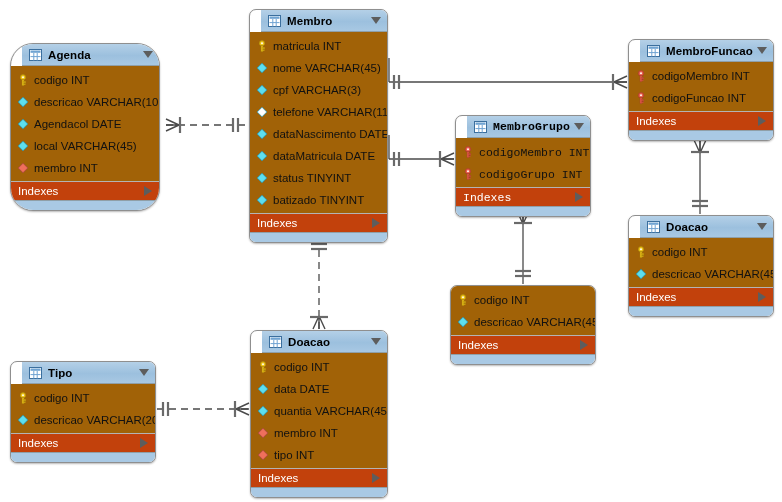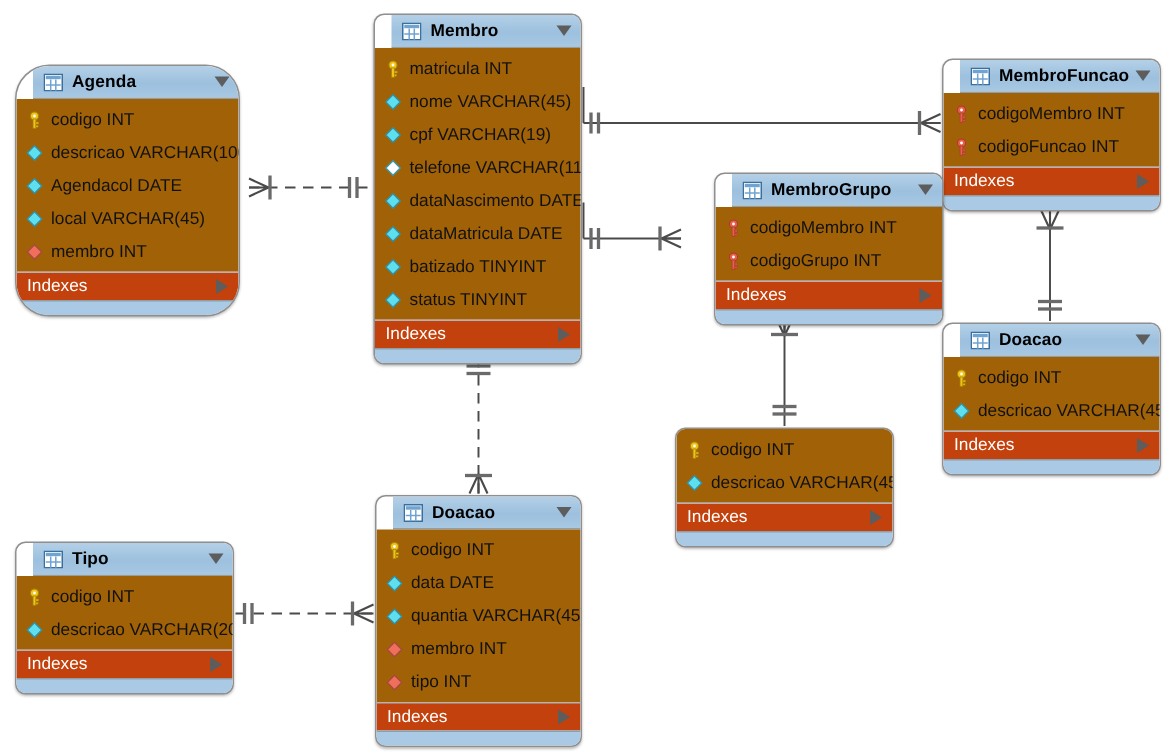--- a/index.html
+++ b/index.html
@@ -274,21 +274,21 @@
           <div class="col-row">
             <svg class="col-ico" viewBox="0 0 12 12" xmlns="http://www.w3.org/2000/svg">
               <path d="M6 1.2 L10.8 6 L6 10.8 L1.2 6 Z" fill="#5ddfef" stroke="#2e93a8" stroke-width="0.9"></path>
             </svg>
             <span class="col-text">nome VARCHAR(45)</span>
           </div>
           <div class="col-row">
             <svg class="col-ico" viewBox="0 0 12 12" xmlns="http://www.w3.org/2000/svg">
               <path d="M6 1.2 L10.8 6 L6 10.8 L1.2 6 Z" fill="#5ddfef" stroke="#2e93a8" stroke-width="0.9"></path>
             </svg>
-            <span class="col-text">cpf VARCHAR(19)</span>
+            <span class="col-text">cpf VARCHAR(3)</span>
           </div>
           <div class="col-row">
             <svg class="col-ico" viewBox="0 0 12 12" xmlns="http://www.w3.org/2000/svg">
               <path d="M6 1.2 L10.8 6 L6 10.8 L1.2 6 Z" fill="#ffffff" stroke="#3a9bb0" stroke-width="0.9"></path>
             </svg>
             <span class="col-text">telefone VARCHAR(11)</span>
           </div>
           <div class="col-row">
             <svg class="col-ico" viewBox="0 0 12 12" xmlns="http://www.w3.org/2000/svg">
               <path d="M6 1.2 L10.8 6 L6 10.8 L1.2 6 Z" fill="#5ddfef" stroke="#2e93a8" stroke-width="0.9"></path>
@@ -298,27 +298,27 @@
           <div class="col-row">
             <svg class="col-ico" viewBox="0 0 12 12" xmlns="http://www.w3.org/2000/svg">
               <path d="M6 1.2 L10.8 6 L6 10.8 L1.2 6 Z" fill="#5ddfef" stroke="#2e93a8" stroke-width="0.9"></path>
             </svg>
             <span class="col-text">dataMatricula DATE</span>
           </div>
           <div class="col-row">
             <svg class="col-ico" viewBox="0 0 12 12" xmlns="http://www.w3.org/2000/svg">
               <path d="M6 1.2 L10.8 6 L6 10.8 L1.2 6 Z" fill="#5ddfef" stroke="#2e93a8" stroke-width="0.9"></path>
             </svg>
+            <span class="col-text">status TINYINT</span>
+          </div>
+          <div class="col-row">
+            <svg class="col-ico" viewBox="0 0 12 12" xmlns="http://www.w3.org/2000/svg">
+              <path d="M6 1.2 L10.8 6 L6 10.8 L1.2 6 Z" fill="#5ddfef" stroke="#2e93a8" stroke-width="0.9"></path>
+            </svg>
             <span class="col-text">batizado TINYINT</span>
-          </div>
-          <div class="col-row">
-            <svg class="col-ico" viewBox="0 0 12 12" xmlns="http://www.w3.org/2000/svg">
-              <path d="M6 1.2 L10.8 6 L6 10.8 L1.2 6 Z" fill="#5ddfef" stroke="#2e93a8" stroke-width="0.9"></path>
-            </svg>
-            <span class="col-text">status TINYINT</span>
           </div>
         </div>
         <div class="tbl-indexes">
           <span class="idx-label">Indexes</span>
           <span class="idx-caret"></span>
         </div>
         <div class="tbl-foot"></div>
       </div>
       <div class="table-box" style="left: 628px; top: 39px; width: 146px;">
         <div class="tbl-header">
@@ -353,21 +353,21 @@
             </svg>
             <span class="col-text">codigoFuncao INT</span>
           </div>
         </div>
         <div class="tbl-indexes">
           <span class="idx-label">Indexes</span>
           <span class="idx-caret"></span>
         </div>
         <div class="tbl-foot"></div>
       </div>
-      <div class="table-box" style="left: 476px; top: 115px; width: 153px;">
+      <div class="table-box" style="left: 455px; top: 115px; width: 136px; font-family: Liberation Mono, monospace;">
         <div class="tbl-header">
           <svg class="tbl-icon" viewBox="0 0 13 12" xmlns="http://www.w3.org/2000/svg">
             <rect x="0.5" y="0.5" width="12" height="11" fill="#ffffff" stroke="#3b6f9e" stroke-width="1"></rect>
             <rect x="1.5" y="1.5" width="10" height="2.3" fill="#6fa3d2"></rect>
             <line x1="4.8" y1="4" x2="4.8" y2="11.5" stroke="#6fa3d2" stroke-width="1"></line>
             <line x1="8.2" y1="4" x2="8.2" y2="11.5" stroke="#6fa3d2" stroke-width="1"></line>
             <line x1="1.5" y1="7.6" x2="11.5" y2="7.6" stroke="#6fa3d2" stroke-width="1"></line>
           </svg>
           <span class="tbl-title">MembroGrupo</span>
           <span class="tbl-caret"></span>

